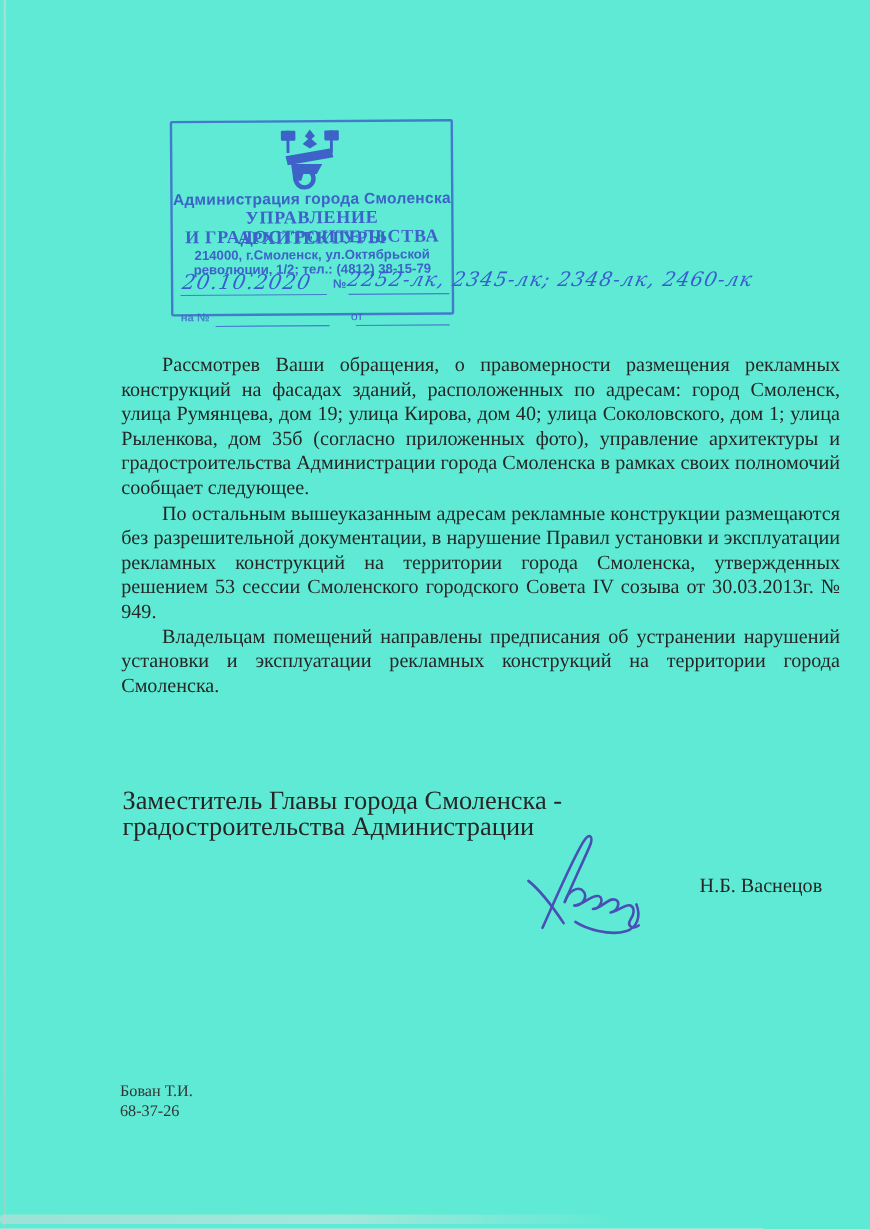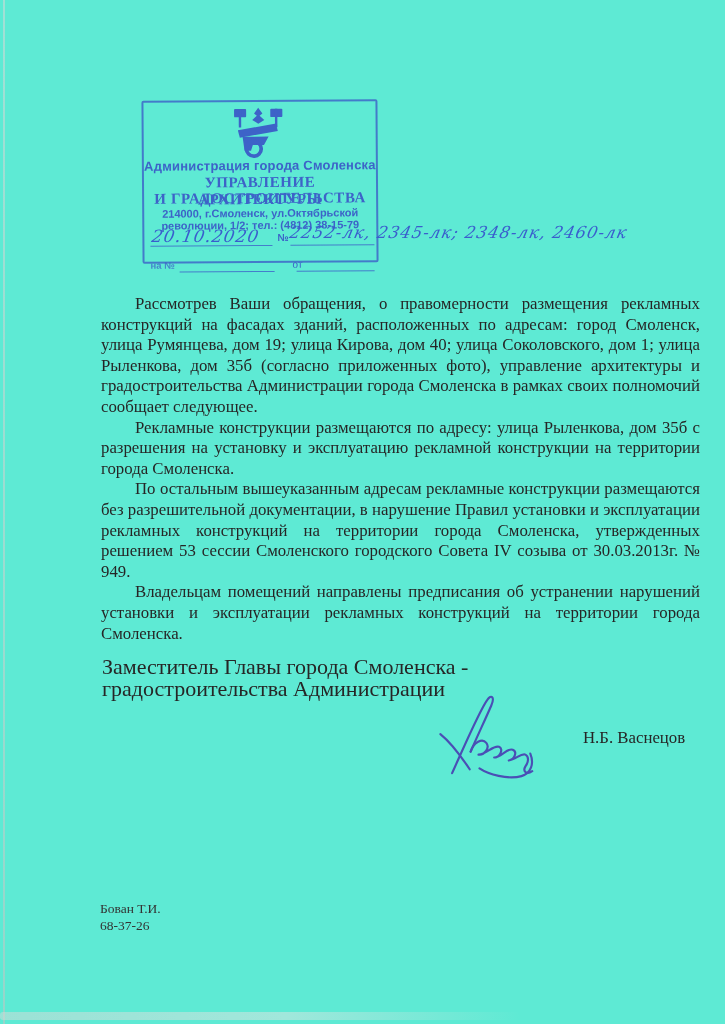--- a/index.html
+++ b/index.html
@@ -119,21 +119,20 @@
     <div class="line ref-line1"></div>
     <span class="ref-from">от</span>
     <div class="line ref-line2"></div>
   </div>
 
   <div class="hw hw-date">20.10.2020</div>
   <div class="hw hw-nums">2252-лк, 2345-лк; 2348-лк, 2460-лк</div>
 
   <div class="body-text">
     <p>Рассмотрев Ваши обращения, о правомерности размещения рекламных конструкций на фасадах зданий, расположенных по адресам: город Смоленск, улица Румянцева, дом 19; улица Кирова, дом 40; улица Соколовского, дом 1; улица Рыленкова, дом 35б (согласно приложенных фото), управление архитектуры и градостроительства Администрации города Смоленска в рамках своих полномочий сообщает следующее.</p>
-    <p>Рекламные конструкции размещаются по адресу: улица Рыленкова, дом 35б с разрешения на установку и эксплуатацию рекламной конструкции на территории города Смоленска.</p>
     <p>По остальным вышеуказанным адресам рекламные конструкции размещаются без разрешительной документации, в нарушение Правил установки и эксплуатации рекламных конструкций на территории города Смоленска, утвержденных решением 53 сессии Смоленского городского Совета IV созыва от 30.03.2013г. № 949.</p>
     <p>Владельцам помещений направлены предписания об устранении нарушений установки и эксплуатации рекламных конструкций на территории города Смоленска.</p>
   </div>
 
   <div class="sig-title">
     <div>Заместитель Главы города Смоленска -</div>
     <div>градостроительства Администрации</div>
   </div>
 
   <svg class="sig-scrawl" width="128" height="88" viewBox="0 0 130 90" aria-hidden="true">

